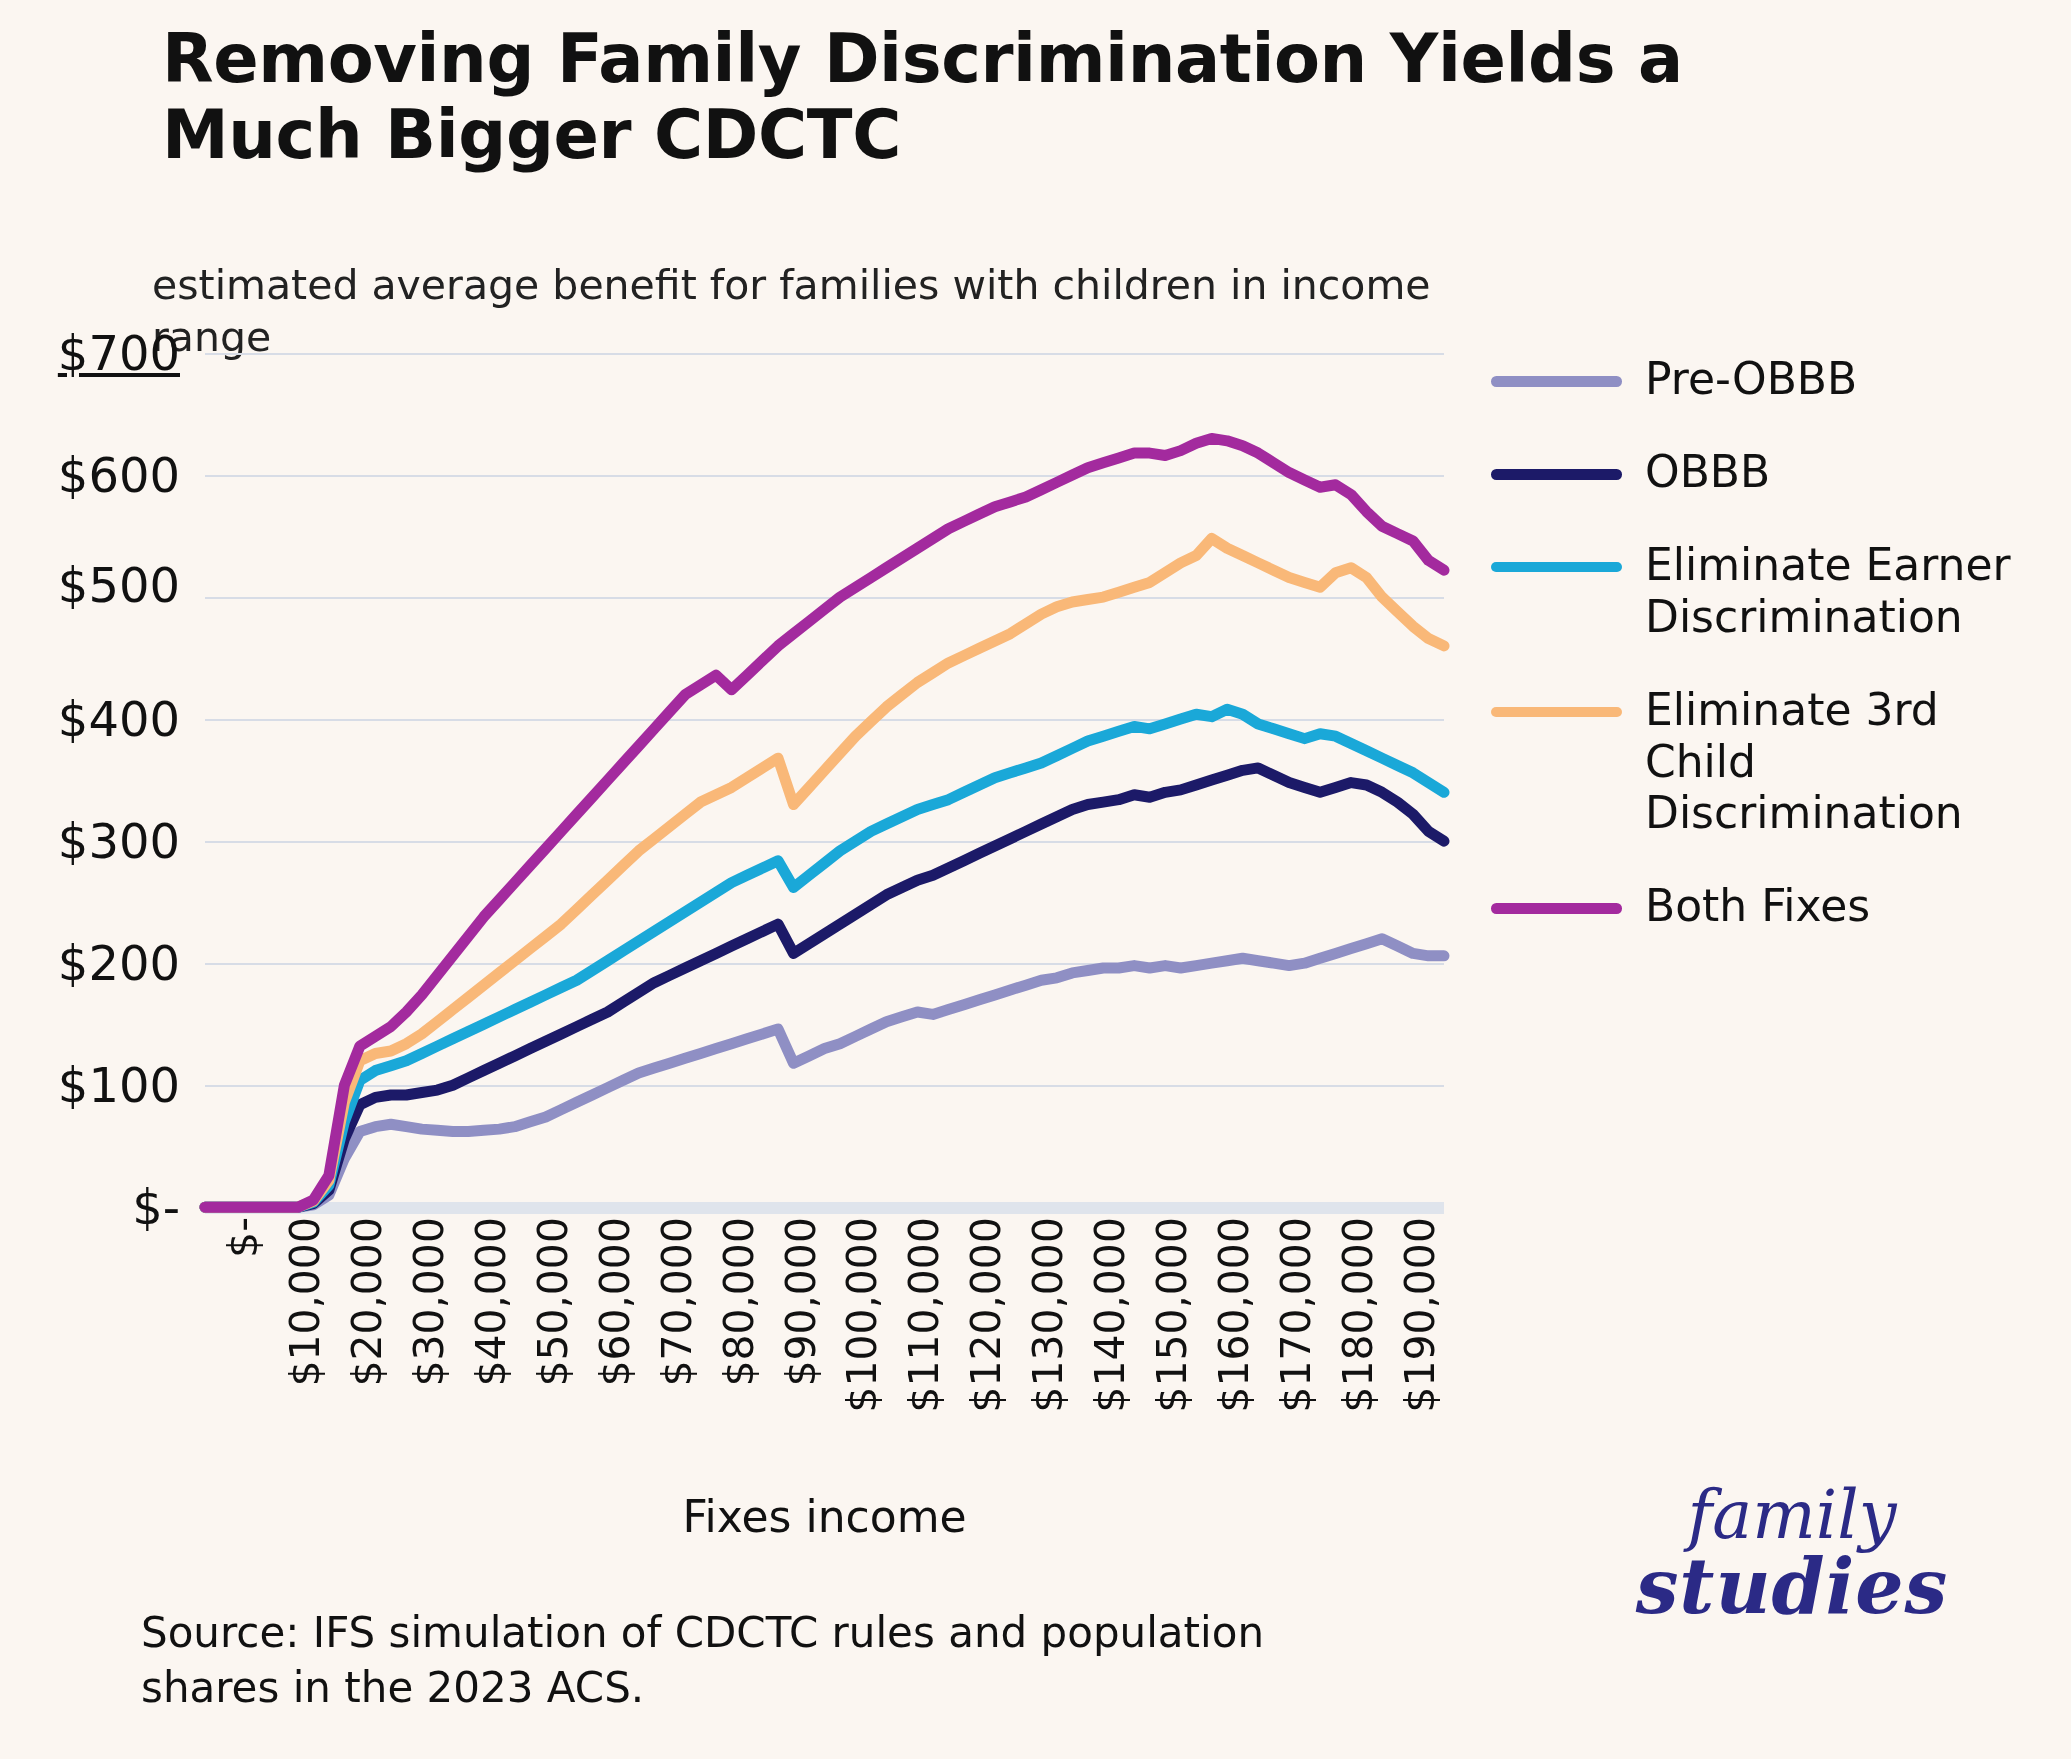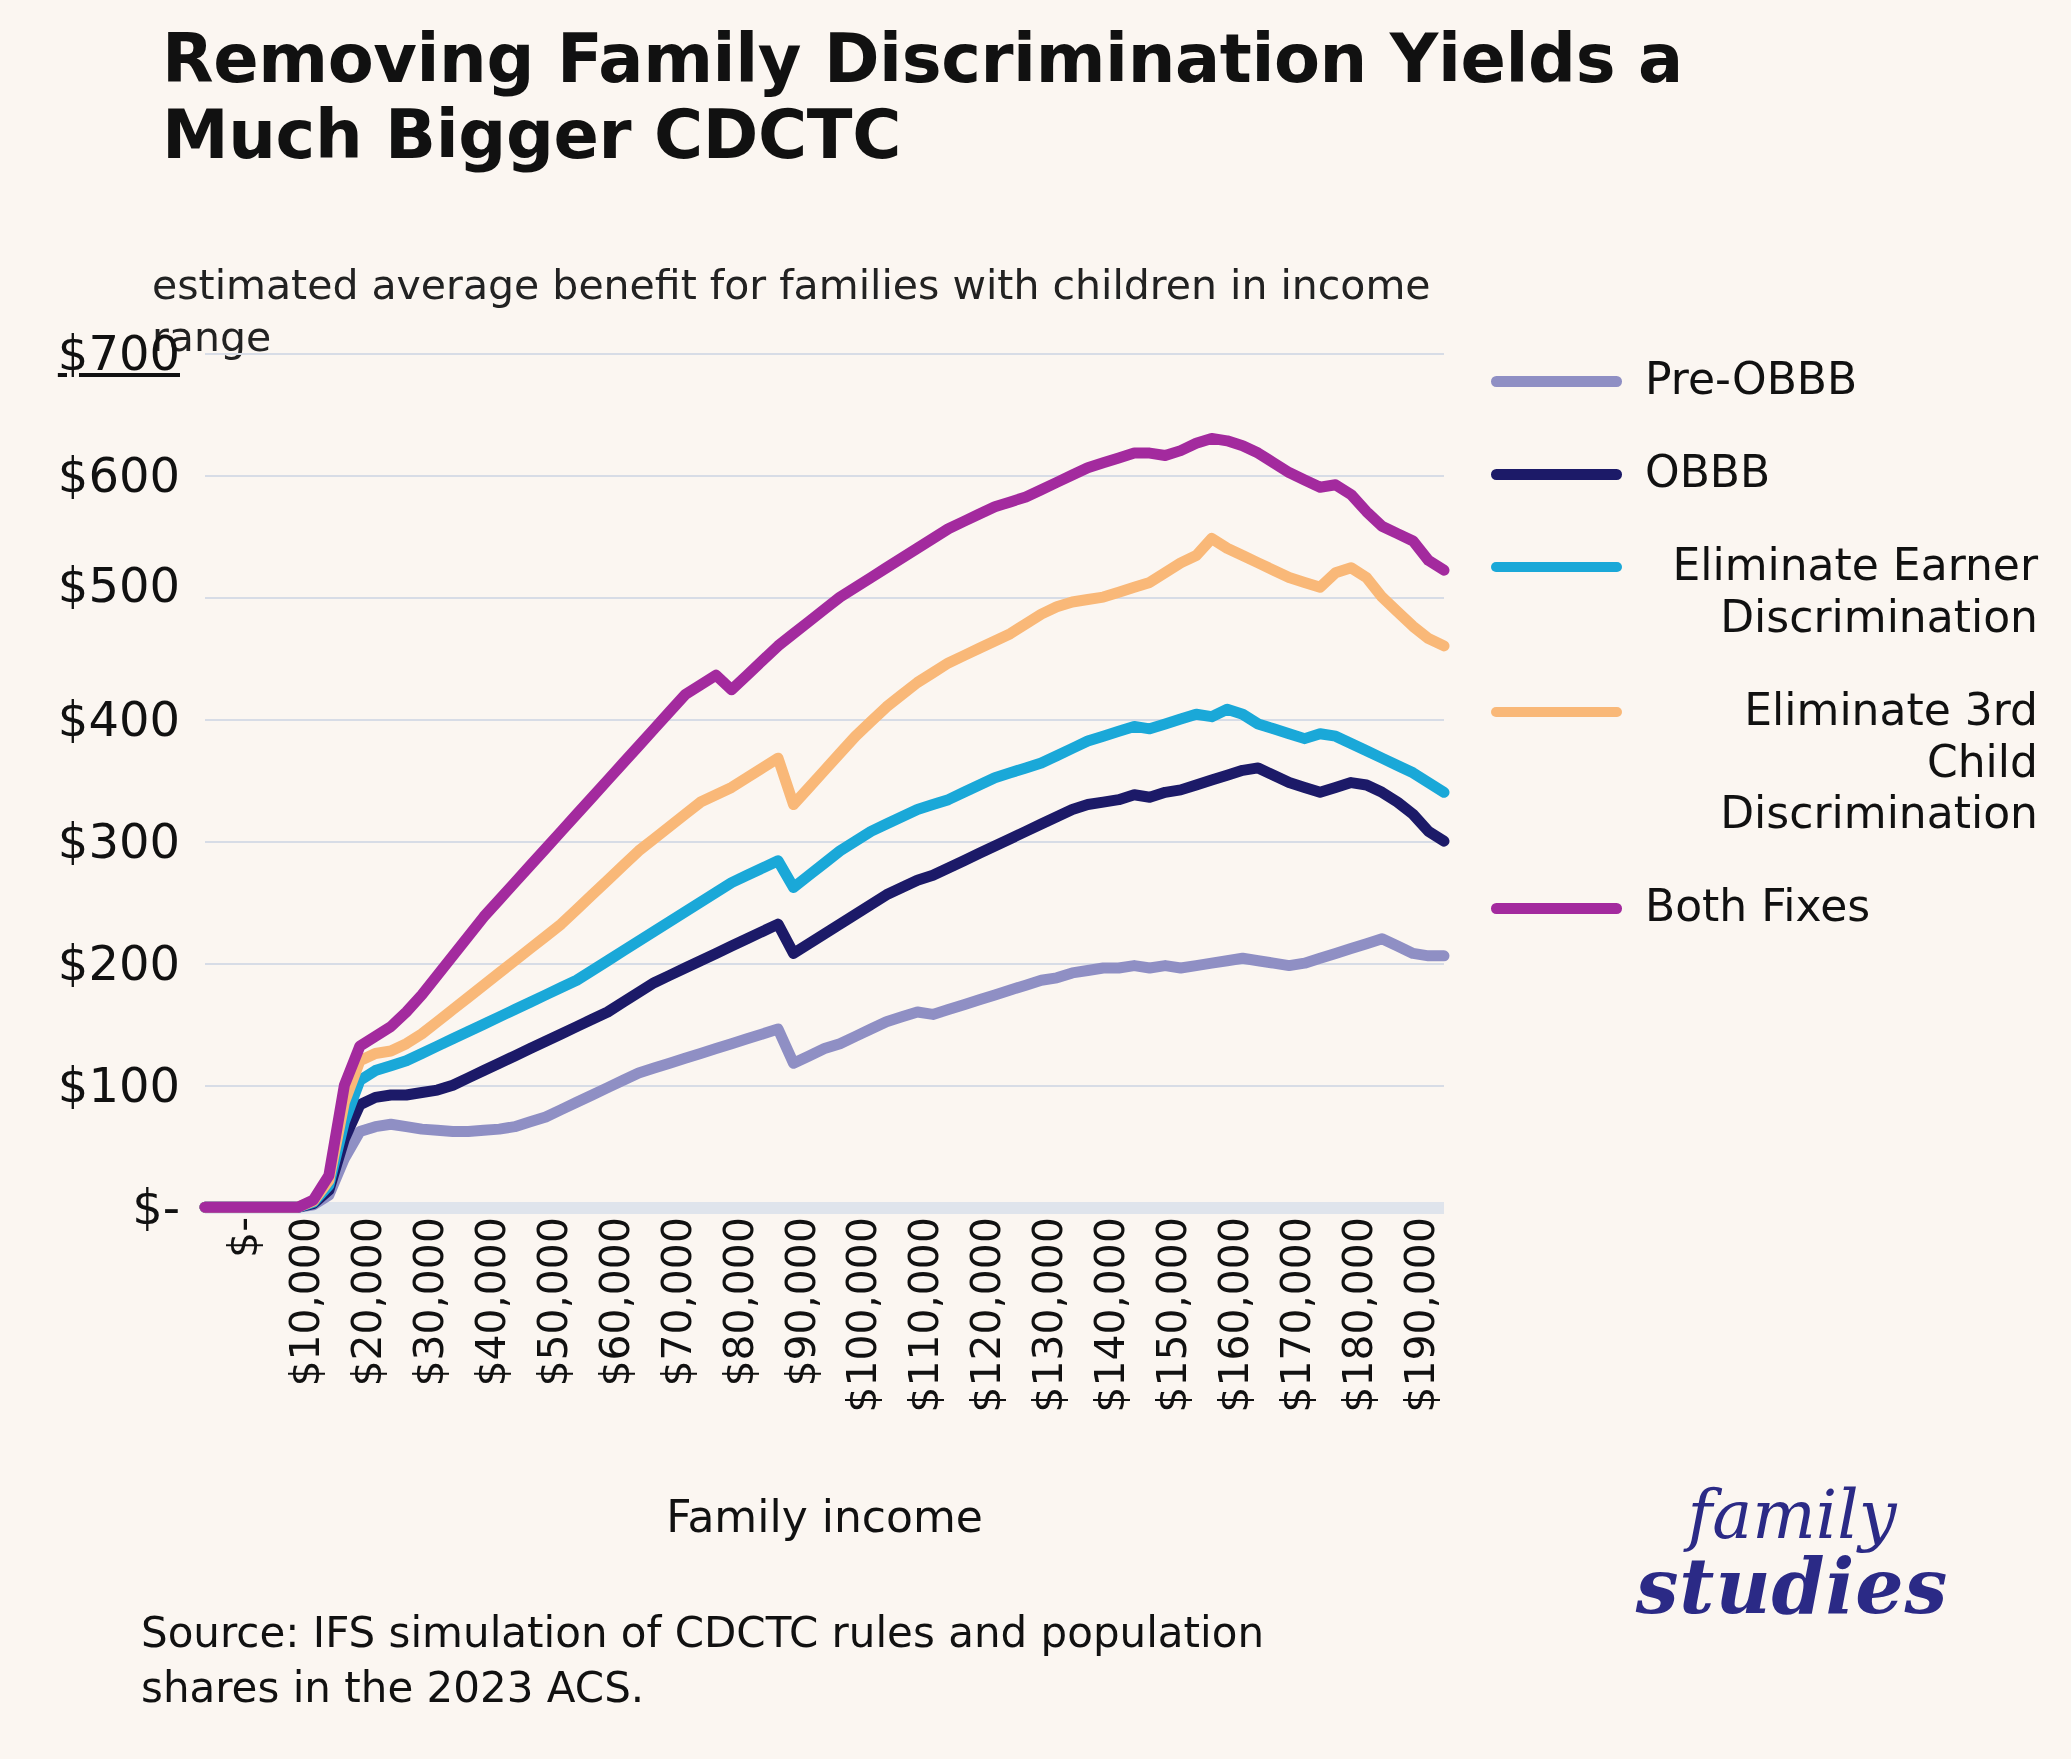--- a/index.html
+++ b/index.html
@@ -120,21 +120,20 @@
   .legend {
     position: absolute;
     left: 1491px;
     top: 353px;
     width: 547px;
   }
   .legend-item {
     display: flex;
     align-items: flex-start;
     margin-bottom: 41px;
-    text-align: right;
   }
   .legend-swatch {
     flex: 0 0 auto;
     width: 131px;
     height: 10.6px;
     border-radius: 5.3px;
     margin-top: 23px;
     margin-right: 23px;
   }
   .legend-label {
@@ -221,21 +220,21 @@
       <div class="xlabel" style="left: 695px;">$110,000</div>
       <div class="xlabel" style="left: 757px;">$120,000</div>
       <div class="xlabel" style="left: 819px;">$130,000</div>
       <div class="xlabel" style="left: 881px;">$140,000</div>
       <div class="xlabel" style="left: 943px;">$150,000</div>
       <div class="xlabel" style="left: 1005px;">$160,000</div>
       <div class="xlabel" style="left: 1067px;">$170,000</div>
       <div class="xlabel" style="left: 1129px;">$180,000</div>
       <div class="xlabel" style="left: 1191px;">$190,000</div>
     </div>
-  <div class="xaxis-title">Family income</div>
+  <div class="xaxis-title">Fixes income</div>
 
   <div class="legend" id="legend">
       <div class="legend-item">
         <span class="legend-swatch" style="background: rgb(143, 143, 196);"></span>
         <span class="legend-label">Pre-OBBB</span>
       </div>
       <div class="legend-item">
         <span class="legend-swatch" style="background: rgb(28, 26, 104);"></span>
         <span class="legend-label">OBBB</span>
       </div>

